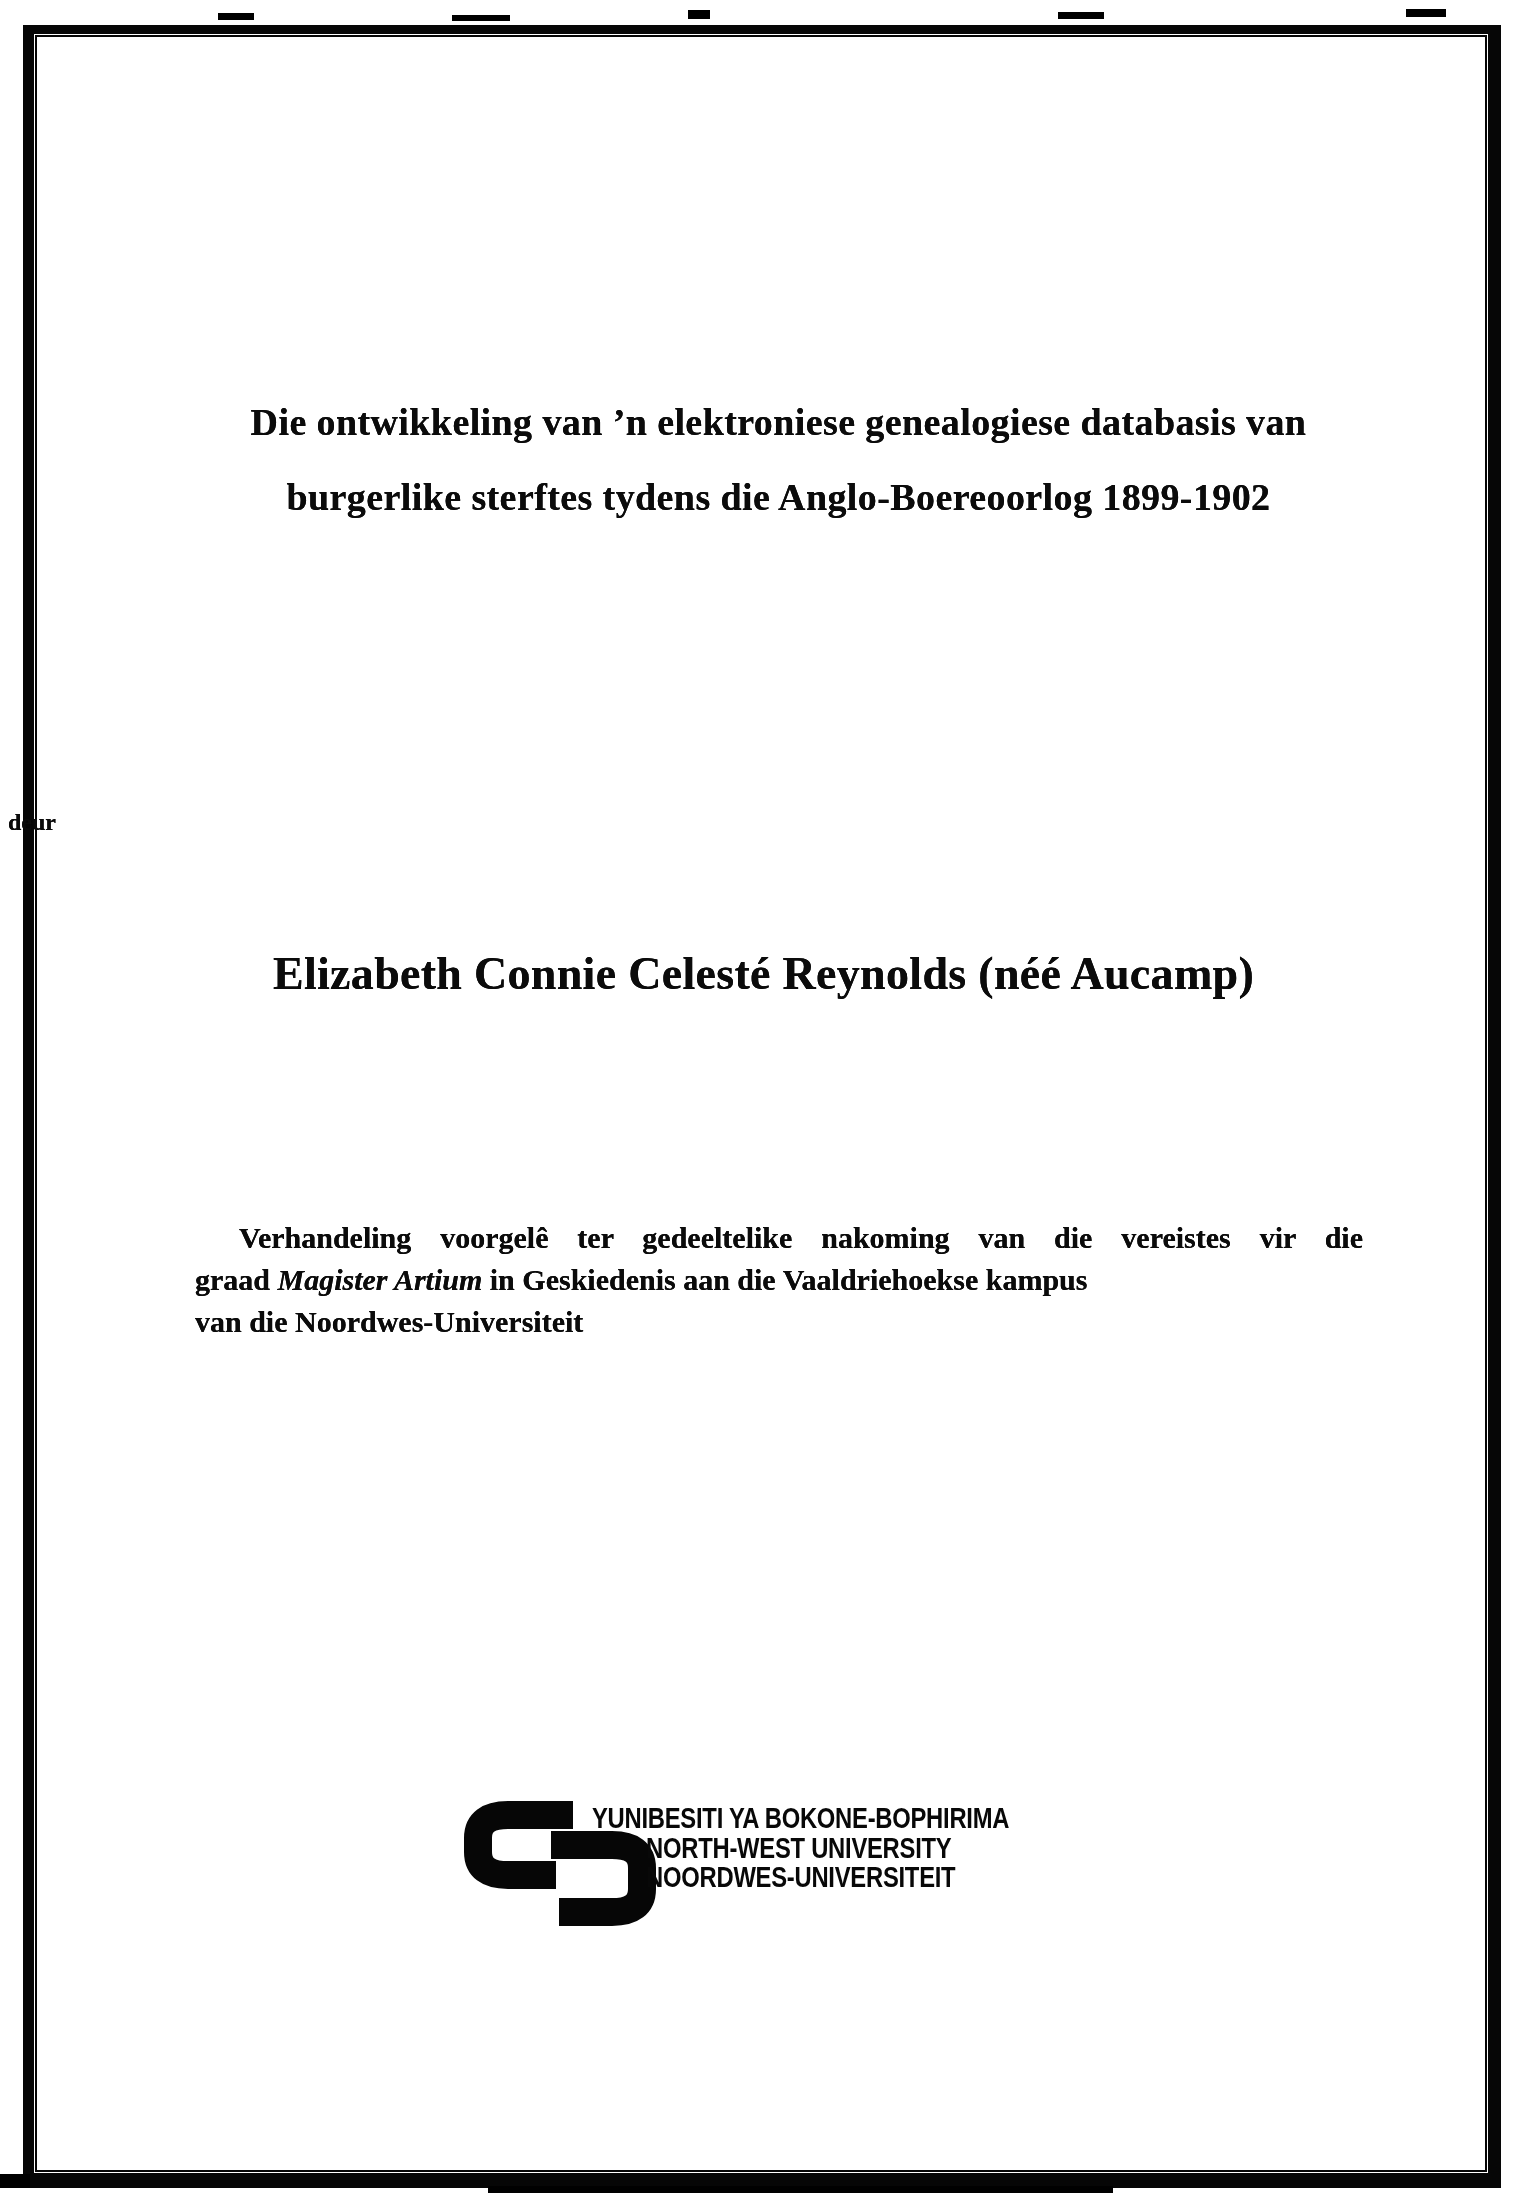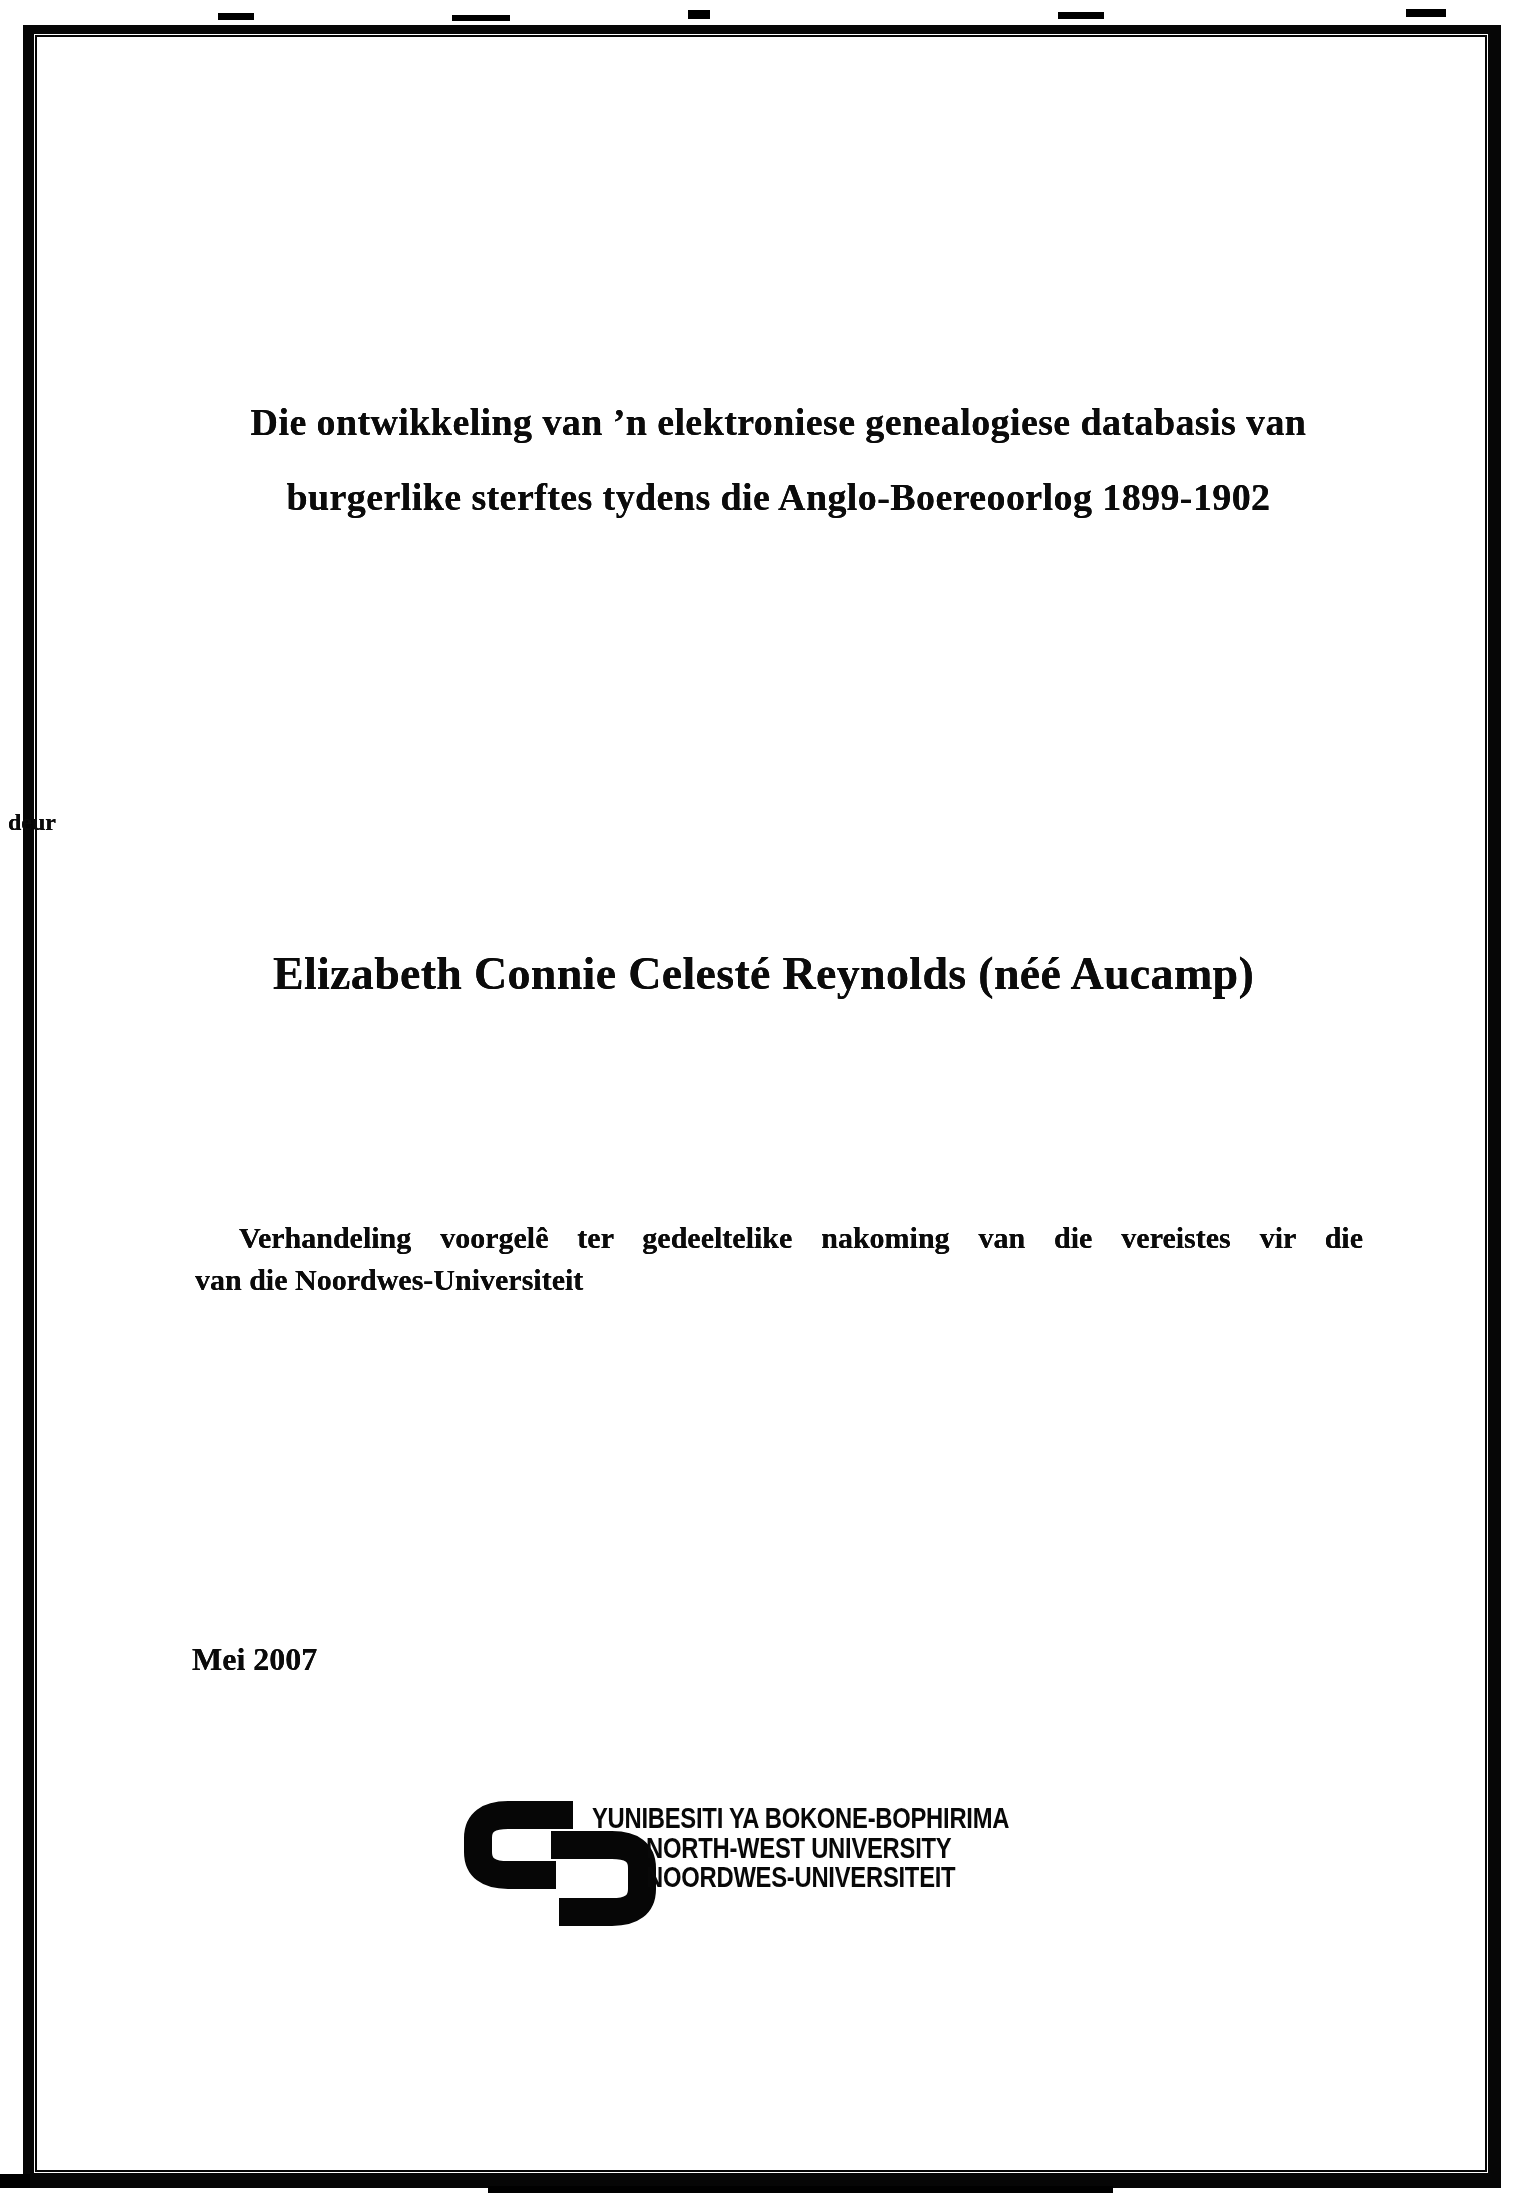--- a/index.html
+++ b/index.html
@@ -141,25 +141,25 @@
   <div>Die ontwikkeling van ’n elektroniese genealogiese databasis van</div>
   <div>burgerlike sterftes tydens die Anglo-Boereoorlog 1899-1902</div>
 </div>
 
 <div class="byline ink">deur</div>
 
 <div class="author ink">Elizabeth Connie Celesté Reynolds (néé Aucamp)</div>
 
 <div class="statement ink">
   <div class="justify-line">Verhandeling voorgelê ter gedeeltelike nakoming van die vereistes vir die</div>
+  <div><span>graad </span><span class="it">Magister Artium</span><span> in Geskiedenis aan die Vaaldriehoekse kampus</span></div>
   <div>van die Noordwes-Universiteit</div>
 </div>
 
 <div class="supervisor ink">
-  <div>Mei 2007</div>
 </div>
 
 <svg class="logo-mark" viewBox="0 0 194 127" xmlns="http://www.w3.org/2000/svg" aria-hidden="true">
 
   <path d="M 110 15 H 45 Q 15 15 15 38 V 52 Q 15 75 45 75 H 93" fill="none" stroke="#060606" stroke-width="28" stroke-linecap="butt"></path>
 
   <path d="M 88 45 H 149 Q 179 45 179 68 V 89 Q 179 112 149 112 H 96" fill="none" stroke="#060606" stroke-width="28" stroke-linecap="butt"></path>
 </svg>
 <div class="logo-text">
   <div>YUNIBESITI YA BOKONE-BOPHIRIMA</div>

